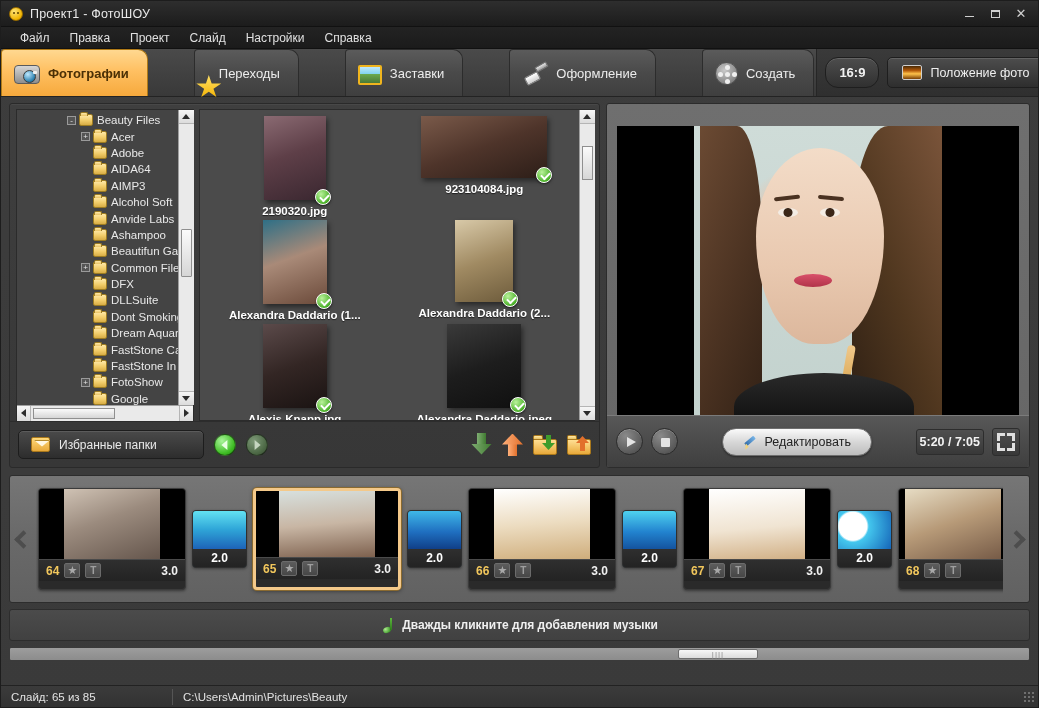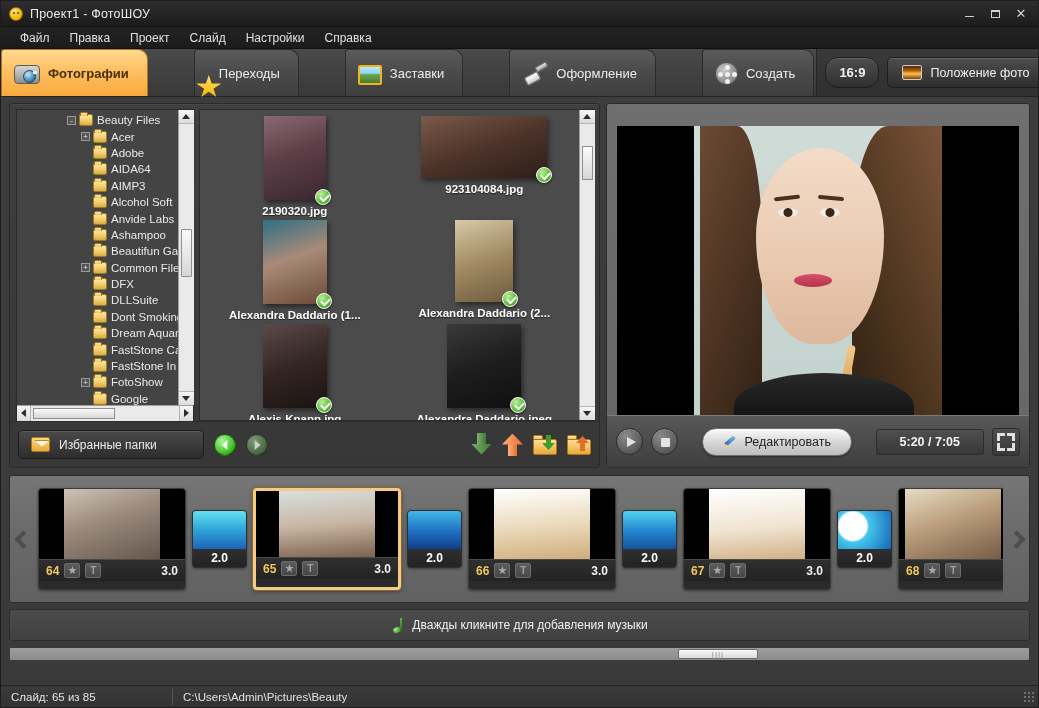--- a/index.html
+++ b/index.html
@@ -452,21 +452,21 @@
   .ic-pencil { width:14px;height:14px;position:relative;flex:none; }
   .ic-pencil::before{
     content:""; position:absolute; left:1px; top:4px; width:12px; height:4px;
     background: linear-gradient(90deg,#2f6aa8,#78b5e8); transform: rotate(-40deg); border-radius:1px;
   }
   .ic-pencil::after{
     content:""; position:absolute; left:0px; top:9px; width:5px; height:5px;
     background:#f0d27a; transform: rotate(-40deg); clip-path: polygon(0 100%,100% 0,100% 100%);
   }
   .time-box {
-    height: 26px; display: flex; align-items: center; padding: 0 23px;
+    height: 26px; display: flex; align-items: center; padding: 0 3px;
     border-radius: 3px; border: 1px solid #2d2d2d;
     background: linear-gradient(180deg,#4f4f4f,#383838);
     color: #f2f2f2; font-size: 12.5px; font-weight: bold; white-space: nowrap;
   }
   .fs-btn {
     width: 28px; height: 28px; flex: none; border-radius: 3px;
     border: 1px solid #2d2d2d; background: linear-gradient(180deg,#4f4f4f,#383838);
     position: relative;
   }
   .fs-btn span { position:absolute; width:8px;height:8px; }
@@ -536,21 +536,21 @@
     color: #fff; font-size: 12px; font-weight: bold;
     display:flex; align-items:center; justify-content:center;
   }
 
   
   .music {
     margin: 6px 8px 0 8px; height: 32px;
     border: 1px solid #2d2d2d; border-radius: 3px;
     background: linear-gradient(180deg,#4b4b4b,#414141);
     display: flex; align-items: center; justify-content: center; gap: 8px;
-    color: #f0f0f0; font-size: 12px; font-weight: normal;
+    color: #f0f0f0; font-size: 12px; font-weight: bold;
   }
   .ic-note { width:13px;height:15px;position:relative;flex:none; }
   .ic-note::before{
     content:""; position:absolute; left:2px; bottom:0; width:8px;height:6px;border-radius:50%;
     background: radial-gradient(circle at 35% 30%, #aee88f, #3f9c2c 70%, #227214);
     transform: rotate(-18deg);
   }
   .ic-note::after{
     content:""; position:absolute; right:2px; top:0; width:2.5px;height:12px;
     background: linear-gradient(180deg,#5cb73c,#2f7a1d);

